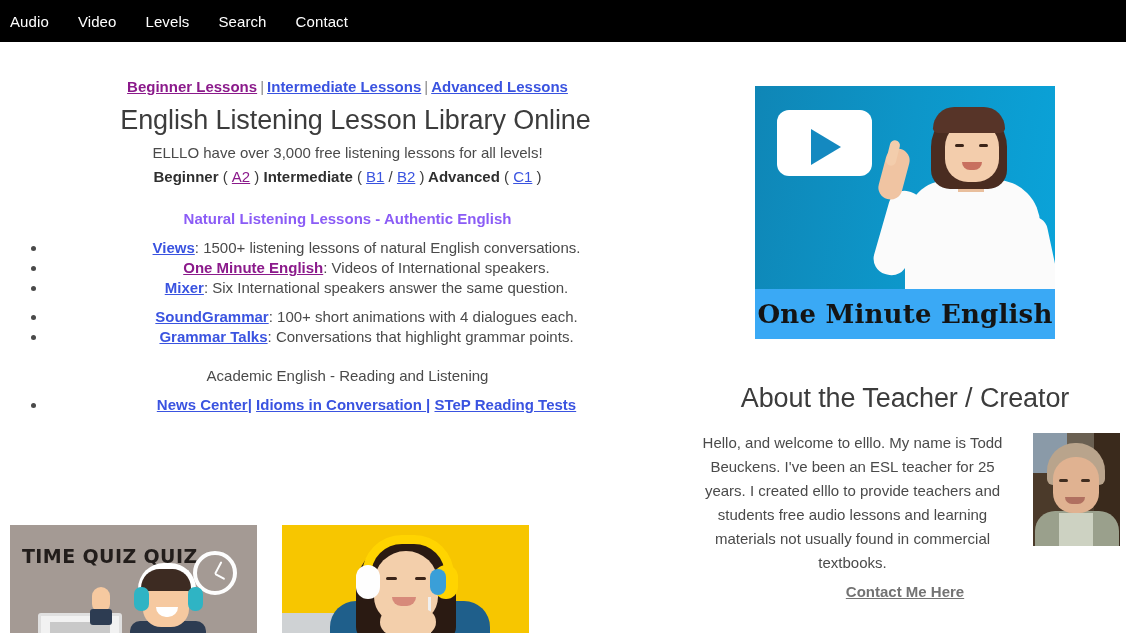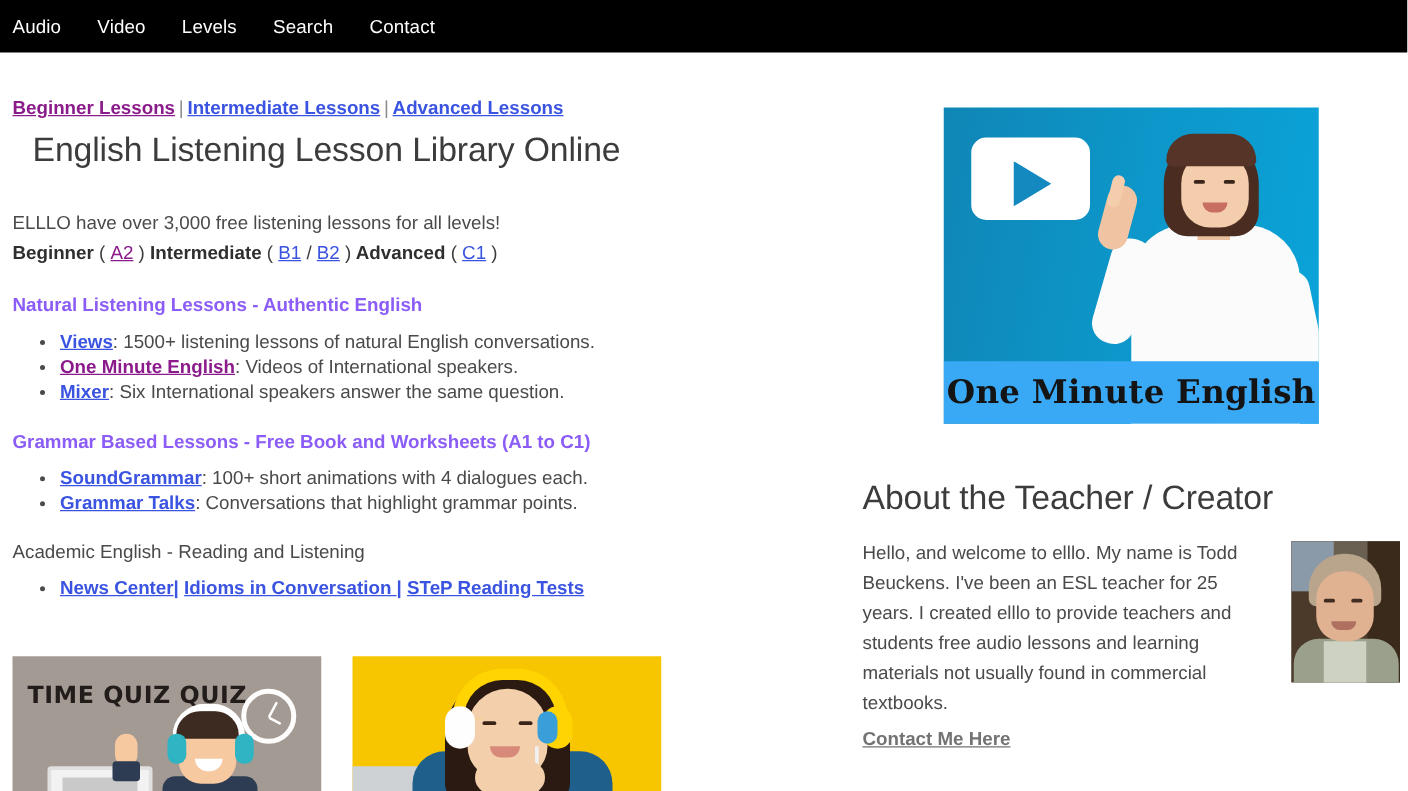--- a/index.html
+++ b/index.html
@@ -30,20 +30,21 @@
     cursor: pointer;
     text-decoration: none;
     white-space: nowrap;
   }
 
   
   .page {
     position: relative;
     width: 1126px;
     height: 591px;
+    text-align: center;
   }
 
   
   .left-col {
     position: absolute;
     left: 10px;
     top: 0;
     width: 675px;
   }
 
@@ -64,21 +65,21 @@
     font-size: 27px;
     font-weight: 400;
     color: #3c3c3c;
     margin: 10px 0 0 16px;
     line-height: 30px;
     letter-spacing: -.1px;
   }
 
   p.intro {
     font-size: 15px;
-    margin: 32px 0 0 0;
+    margin: 6px 0 0 0;
     line-height: 24px;
     color: #4a4a4a;
   }
   p.levels {
     font-size: 15px;
     margin: 0;
     line-height: 24px;
     font-weight: bold;
     color: #2f2f2f;
   }
@@ -406,21 +407,20 @@
       <span class="paren">)</span>
     </p>
 
     <h3 class="section-head">Natural Listening Lessons - Authentic English</h3>
     <ul class="lesson-list">
       <li><a class="link-blue">Views</a><span>: 1500+ listening lessons of natural English conversations.</span></li>
       <li><a class="link-purple">One Minute English</a><span>: Videos of International speakers.</span></li>
       <li><a class="link-blue">Mixer</a><span>: Six International speakers answer the same question.</span></li>
     </ul>
 
-    <h3 class="section-head">Grammar Based Lessons - Free Book and Worksheets (A1 to C1)</h3>
     <ul class="lesson-list">
       <li><a class="link-blue">SoundGrammar</a><span>: 100+ short animations with 4 dialogues each.</span></li>
       <li><a class="link-blue">Grammar Talks</a><span>: Conversations that highlight grammar points.</span></li>
     </ul>
 
     <p class="plain-head">Academic English - Reading and Listening</p>
     <ul class="lesson-list">
       <li><a class="link-blue">News Center</a><span class="pipe">|</span> <a class="link-blue">Idioms in Conversation </a><span class="pipe">|</span> <a class="link-blue">STeP Reading Tests</a></li>
     </ul>
   </div>

